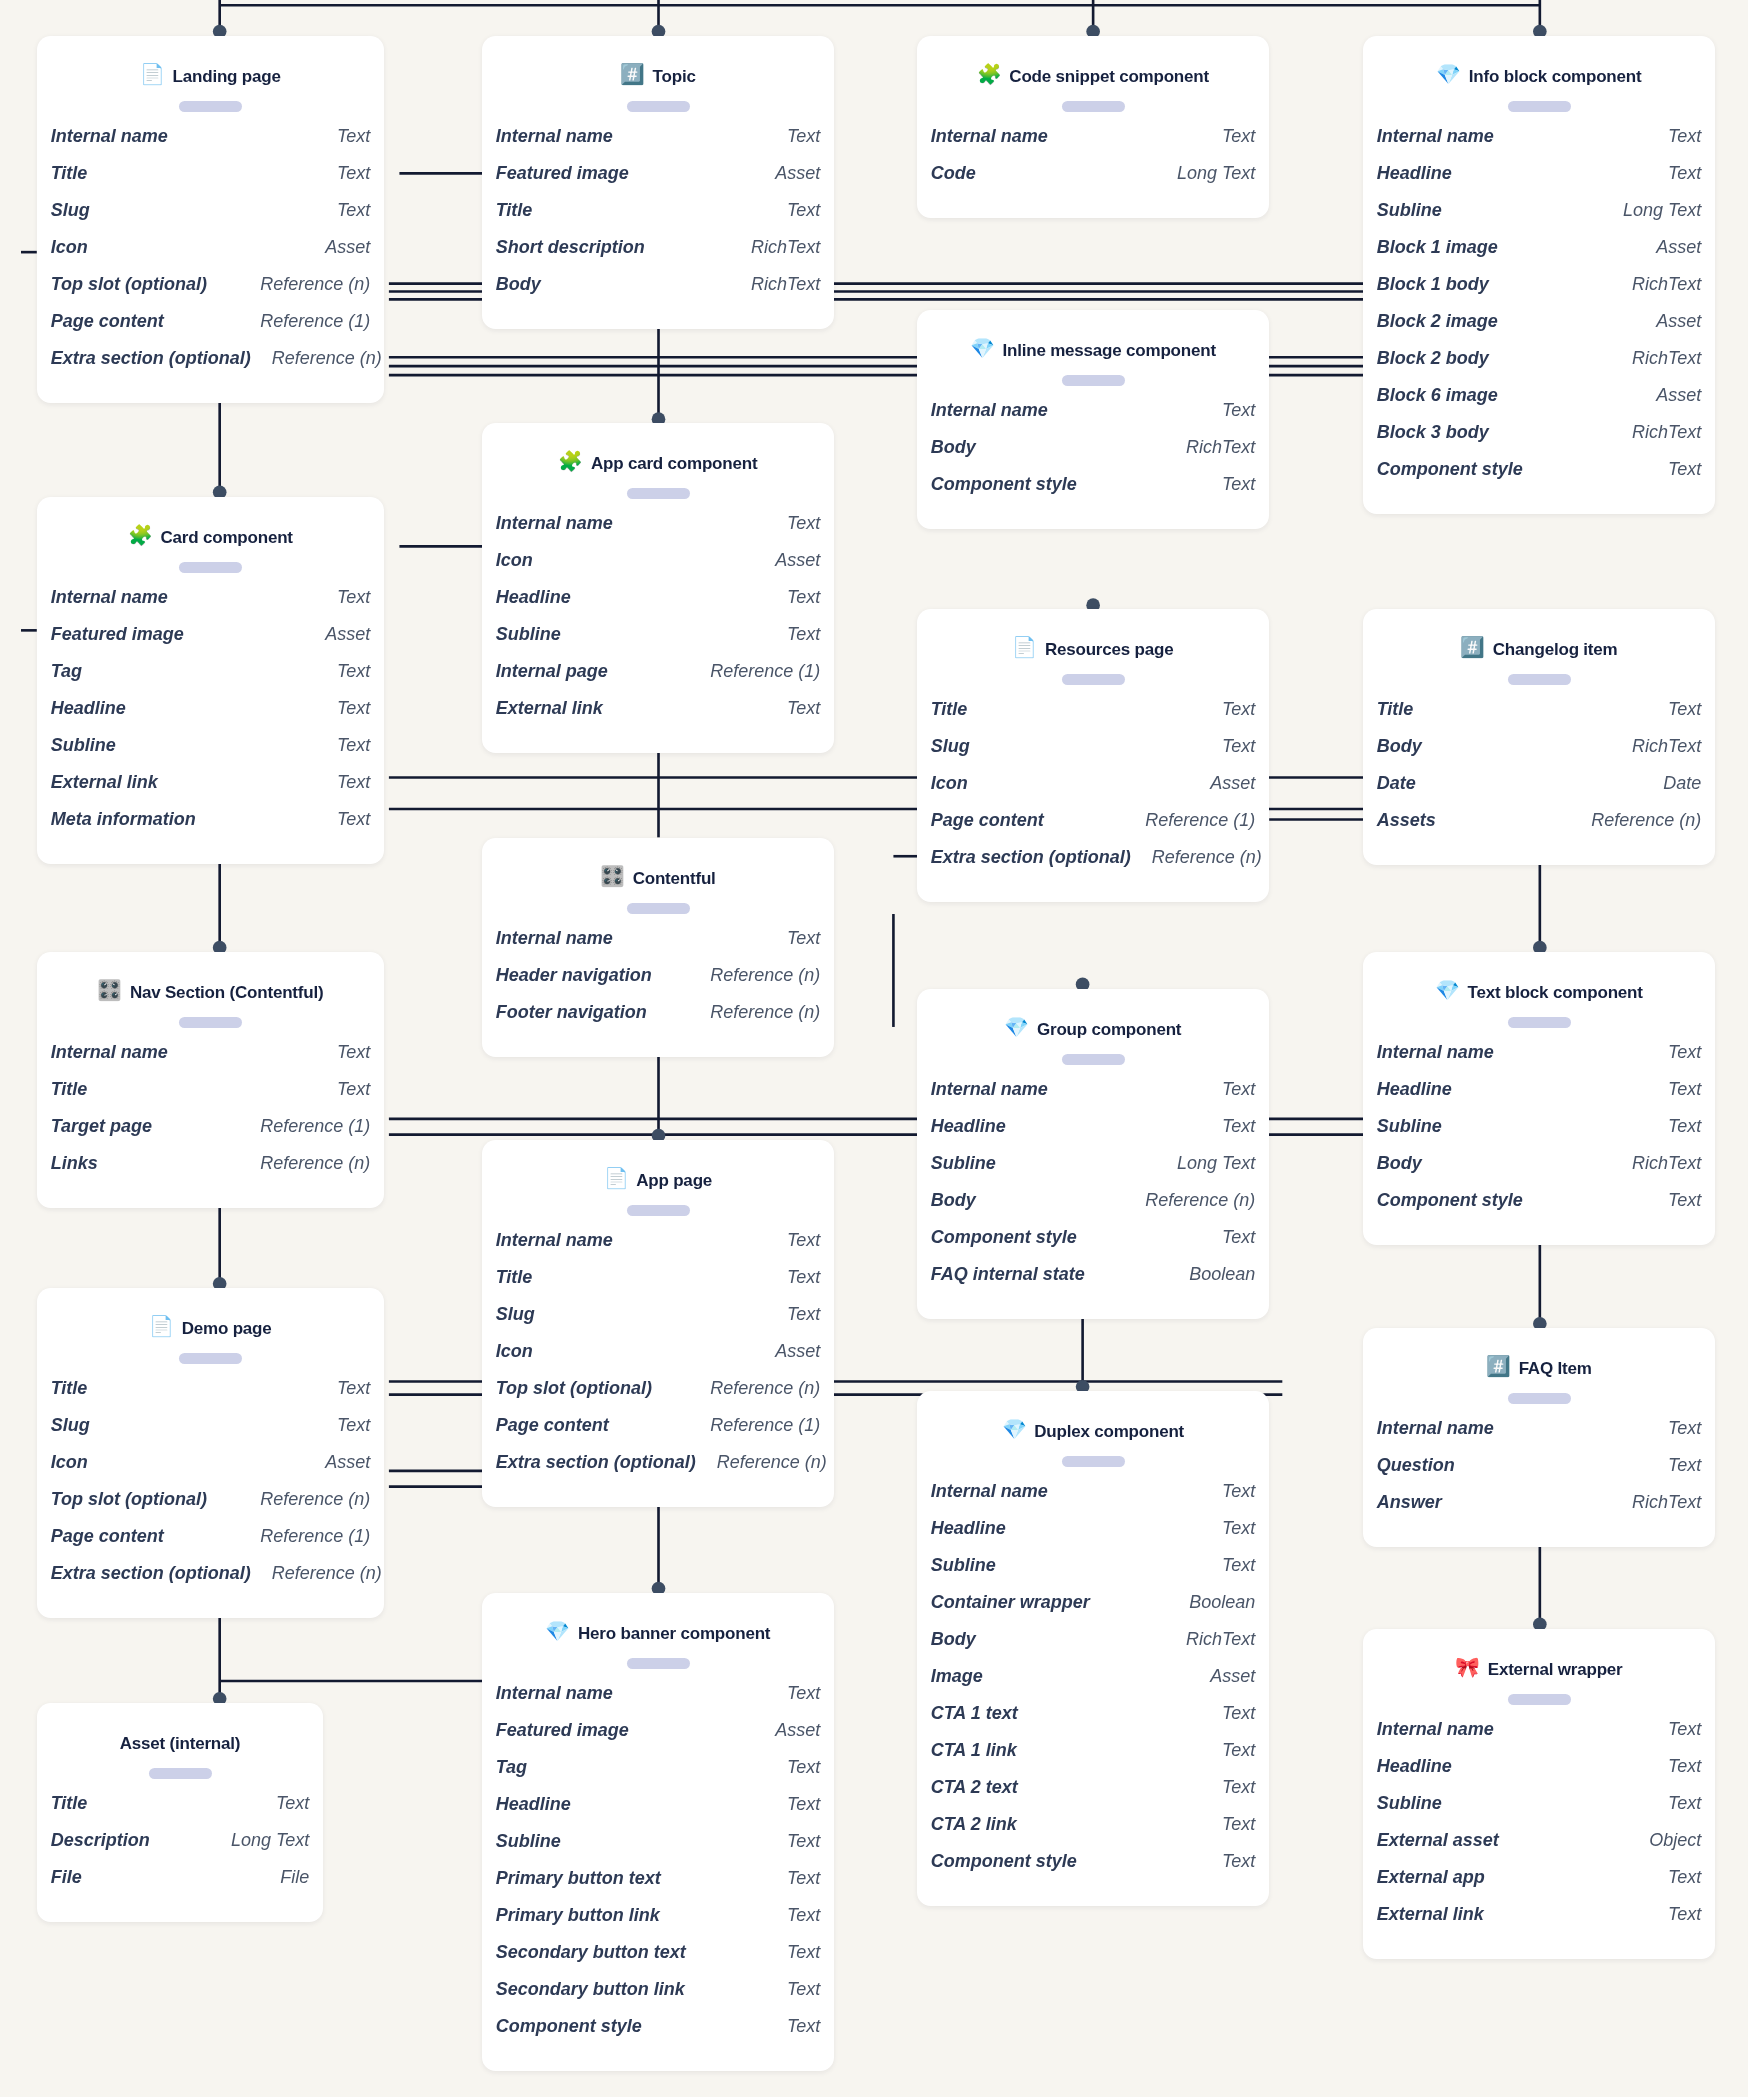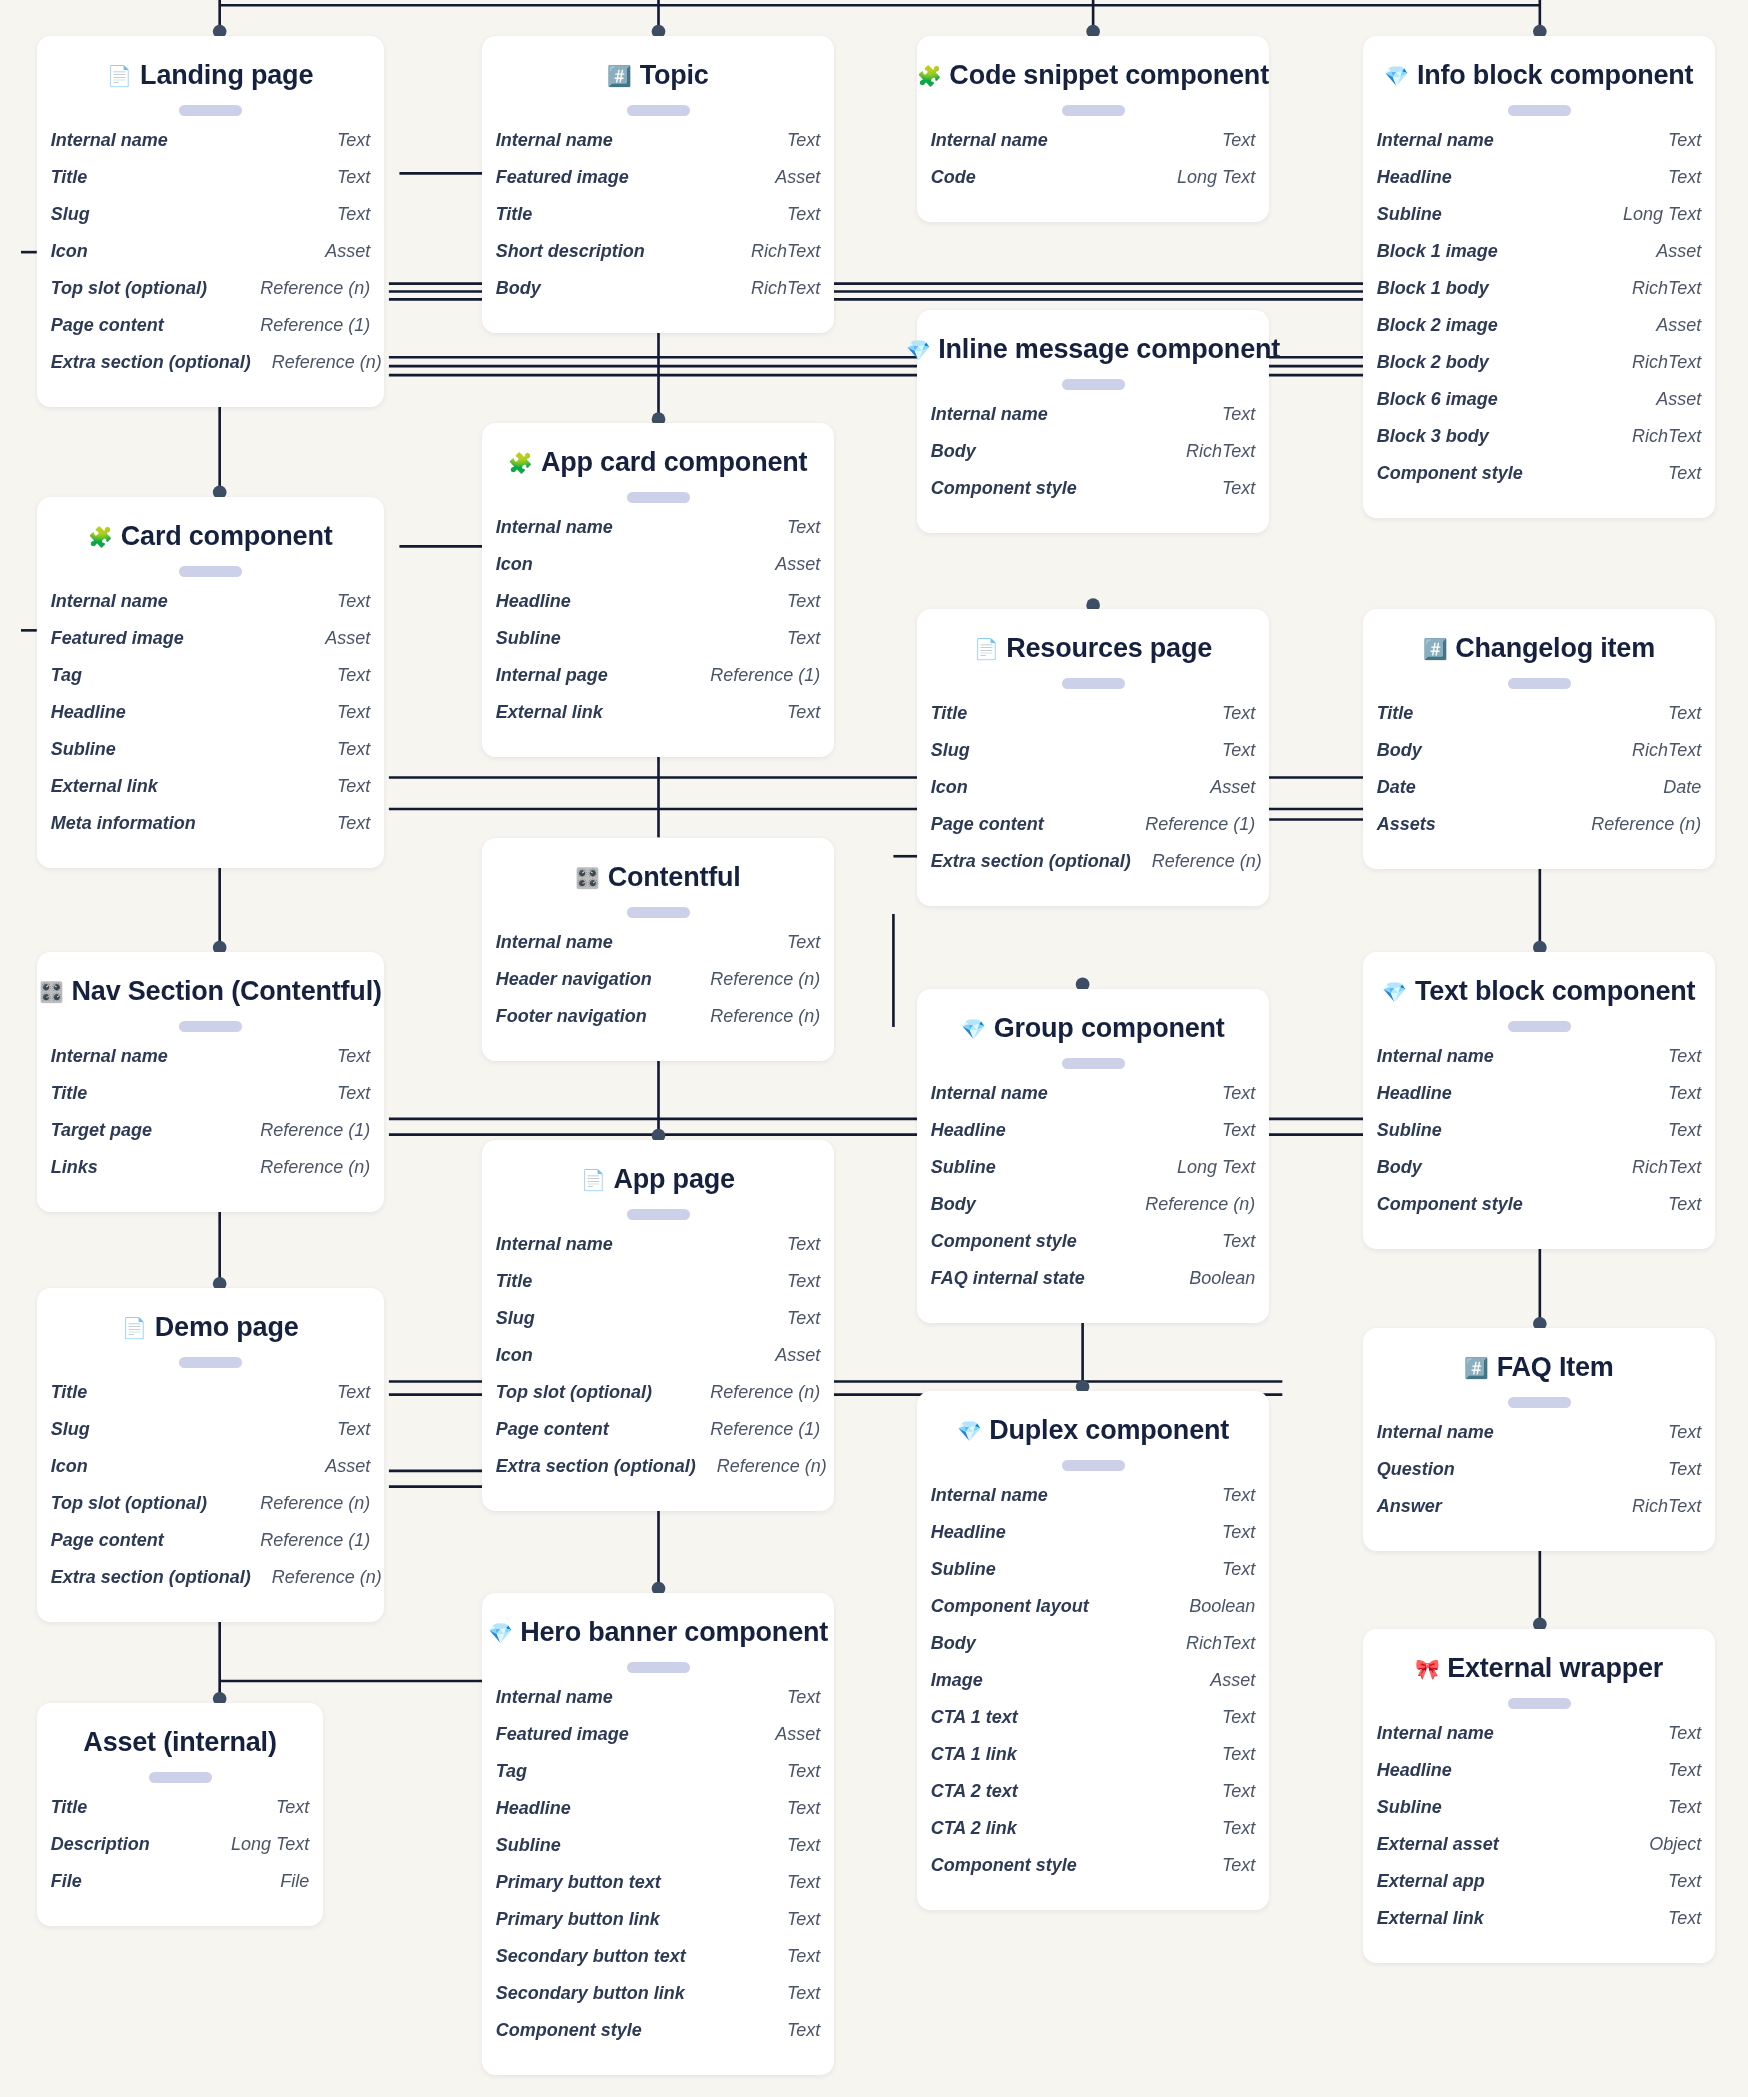--- a/index.html
+++ b/index.html
@@ -39,25 +39,26 @@
     justify-content: center;
     gap: 7.4px;
     padding: 10.5px 3.2px 2.1px 3.2px;
   }
   .card-emoji {
     font-size: 20px;
     line-height: 1;
     display: inline-block;
   }
   .card-title {
-    font-size: 27px;
+    font-size: 17px;
     font-weight: 700;
     color: #16213f;
     letter-spacing: -0.2px;
     white-space: nowrap;
+    margin-top: 7px;
   }
   .card-pill-wrap {
     display: flex;
     justify-content: center;
     padding: 11.6px 0 13.7px 0;
   }
   .card-pill {
     width: 63px;
     height: 11.6px;
     border-radius: 5.8px;
@@ -670,21 +671,21 @@
           </div>
           <div class="field-row">
             <span class="field-name">Headline</span>
             <span class="field-type">Text</span>
           </div>
           <div class="field-row">
             <span class="field-name">Subline</span>
             <span class="field-type">Text</span>
           </div>
           <div class="field-row">
-            <span class="field-name">Component layout</span>
+            <span class="field-name">Container wrapper</span>
             <span class="field-type">Boolean</span>
           </div>
           <div class="field-row">
             <span class="field-name">Body</span>
             <span class="field-type">RichText</span>
           </div>
           <div class="field-row">
             <span class="field-name">Image</span>
             <span class="field-type">Asset</span>
           </div>

